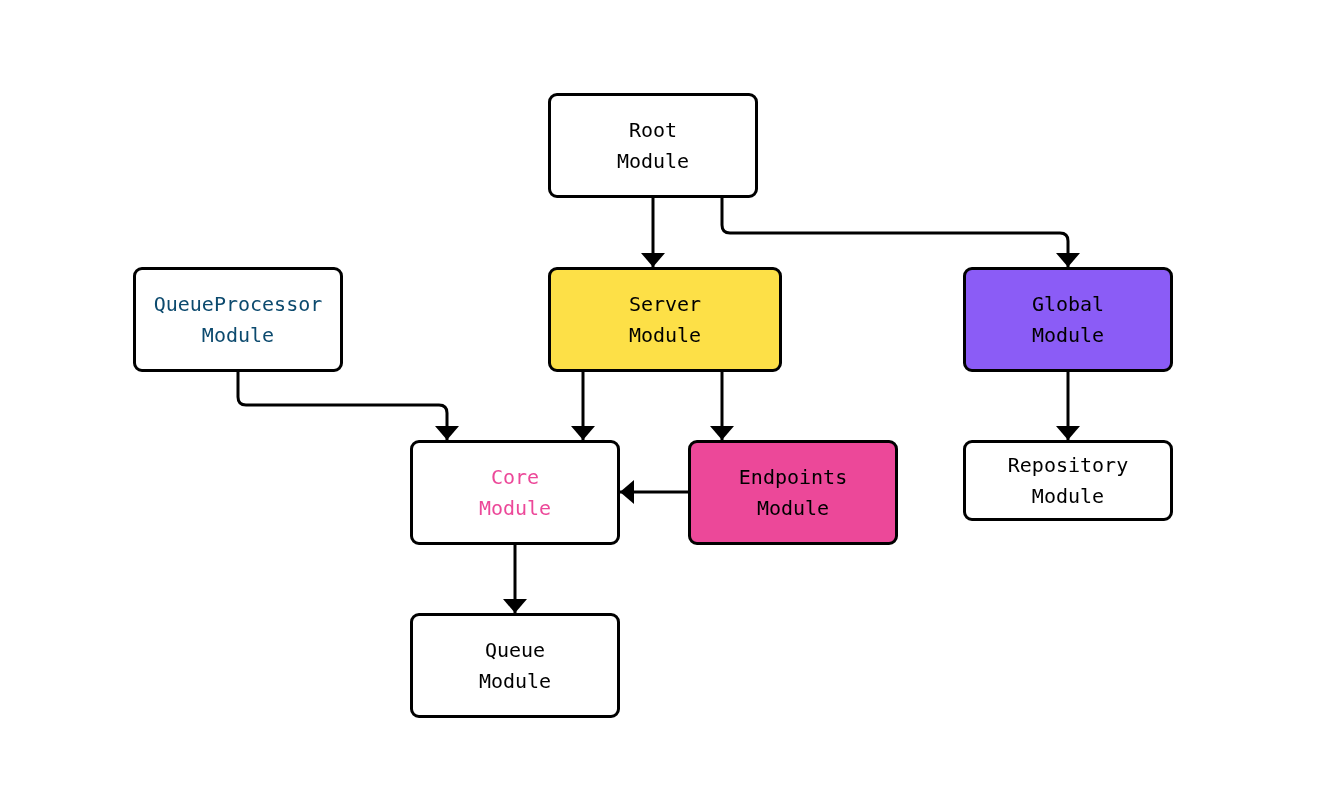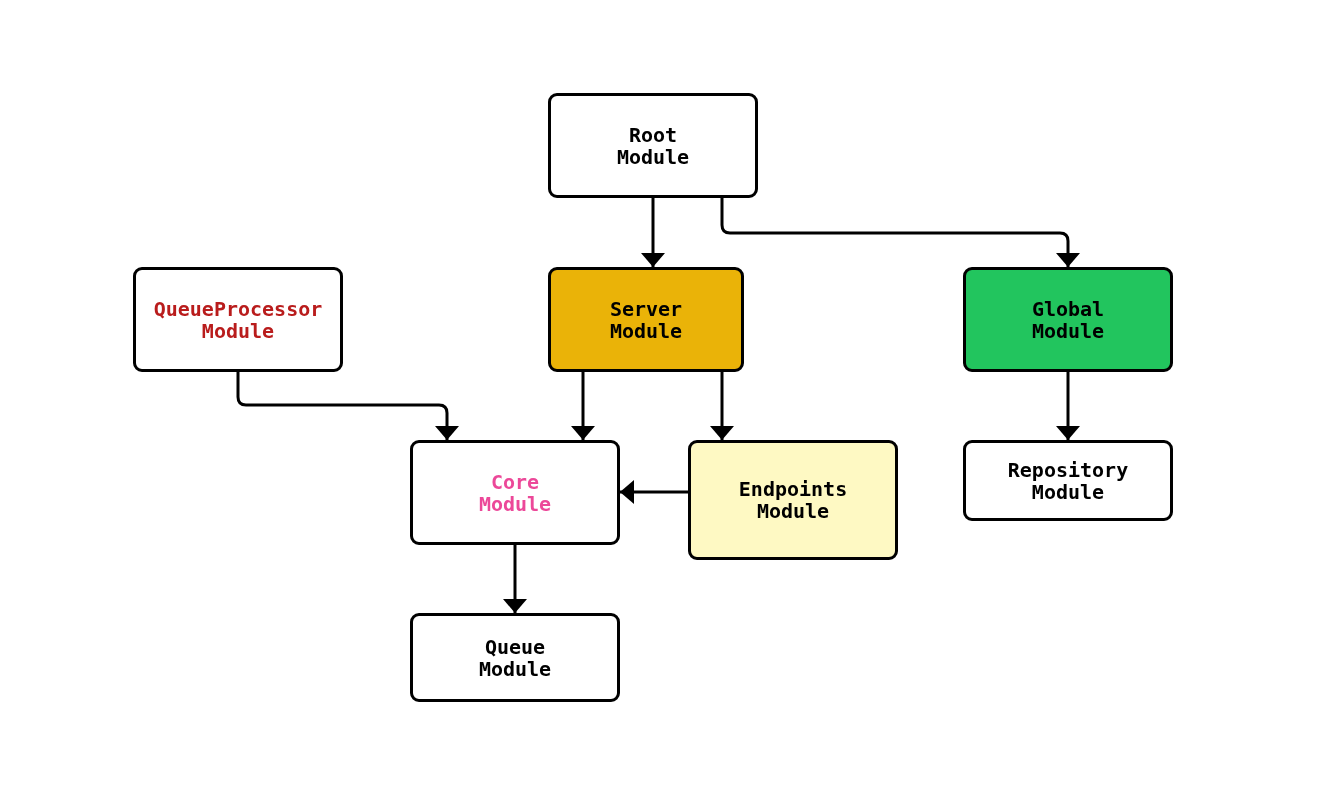--- a/index.html
+++ b/index.html
@@ -32,23 +32,23 @@
     box-sizing: border-box;
     border: 3px solid #000000;
     border-radius: 9px;
     background: #ffffff;
     display: flex;
     align-items: center;
     justify-content: center;
     text-align: center;
   }
   .node-label {
-    font-weight: bold;
+    font-weight: normal;
     font-size: 20px;
-    line-height: 22px;
+    line-height: 31px;
     color: #000000;
     white-space: pre-line;
   }
 </style>
 </head>
 <body>
 
 <div id="canvas">
   <svg id="edge-layer" width="1337" height="809" viewBox="0 0 1337 809">
     <defs>
@@ -66,41 +66,41 @@
         <path d="M1068,372 L1068,440" fill="none" stroke="#000000" stroke-width="3" marker-end="url(#arrowhead)"></path>
         <path d="M515,545 L515,613" fill="none" stroke="#000000" stroke-width="3" marker-end="url(#arrowhead)"></path>
       </g>
   </svg>
   <div id="node-layer">
       <div class="node" style="left: 548px; top: 93px; width: 210px; height: 105px; background: rgb(255, 255, 255); border-color: rgb(0, 0, 0);">
         <span class="node-label" style="color: rgb(0, 0, 0);">Root
 Module</span>
       </div>
       <div class="node" style="left: 133px; top: 267px; width: 210px; height: 105px; background: rgb(255, 255, 255); border-color: rgb(0, 0, 0);">
-        <span class="node-label" style="color: #b91c1c;">QueueProcessor
+        <span class="node-label" style="color: #0c4a6e;">QueueProcessor
 Module</span>
       </div>
-      <div class="node" style="left: 548px; top: 267px; width: 196px; height: 105px; background: #eab308; border-color: rgb(0, 0, 0);">
+      <div class="node" style="left: 548px; top: 267px; width: 234px; height: 105px; background: #fde047; border-color: rgb(0, 0, 0);">
         <span class="node-label" style="color: rgb(0, 0, 0);">Server
 Module</span>
       </div>
-      <div class="node" style="left: 963px; top: 267px; width: 210px; height: 105px; background: #22c55e; border-color: rgb(0, 0, 0);">
+      <div class="node" style="left: 963px; top: 267px; width: 210px; height: 105px; background: #8b5cf6; border-color: rgb(0, 0, 0);">
         <span class="node-label" style="color: rgb(0, 0, 0);">Global
 Module</span>
       </div>
       <div class="node" style="left: 410px; top: 440px; width: 210px; height: 105px; background: rgb(255, 255, 255); border-color: rgb(0, 0, 0);">
         <span class="node-label" style="color: #ec4899;">Core
 Module</span>
       </div>
-      <div class="node" style="left: 688px; top: 440px; width: 210px; height: 120px; background: #fef9c3; border-color: rgb(0, 0, 0);">
+      <div class="node" style="left: 688px; top: 440px; width: 210px; height: 105px; background: #ec4899; border-color: rgb(0, 0, 0);">
         <span class="node-label" style="color: rgb(0, 0, 0);">Endpoints
 Module</span>
       </div>
       <div class="node" style="left: 963px; top: 440px; width: 210px; height: 81px; background: rgb(255, 255, 255); border-color: rgb(0, 0, 0);">
         <span class="node-label" style="color: rgb(0, 0, 0);">Repository
 Module</span>
       </div>
-      <div class="node" style="left: 410px; top: 613px; width: 210px; height: 89px; background: rgb(255, 255, 255); border-color: rgb(0, 0, 0);">
+      <div class="node" style="left: 410px; top: 613px; width: 210px; height: 105px; background: rgb(255, 255, 255); border-color: rgb(0, 0, 0);">
         <span class="node-label" style="color: rgb(0, 0, 0);">Queue
 Module</span>
       </div>
     </div>
 </div>
 
 </body></html>

